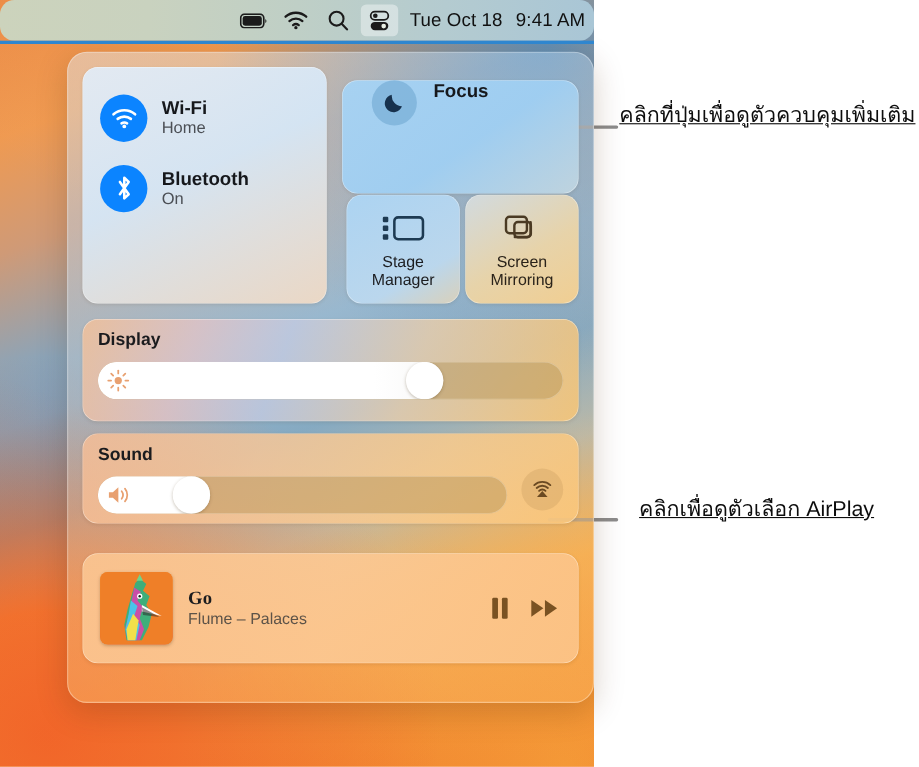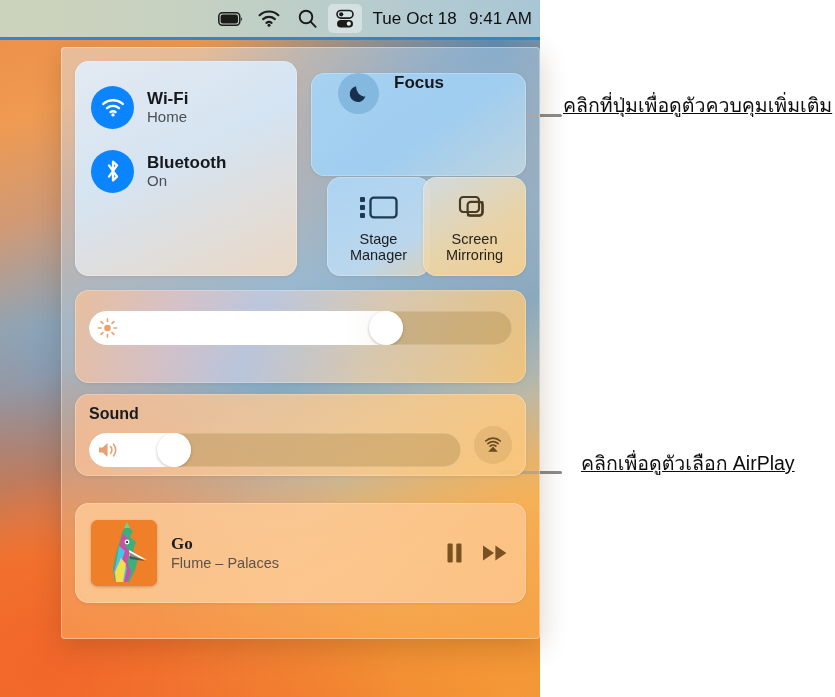--- a/index.html
+++ b/index.html
@@ -26,41 +26,41 @@
     content: ""; position: absolute; inset: 0;
     background: linear-gradient(200deg, rgba(255,160,70,0.30) 0%, rgba(255,255,255,0) 40%,
                 rgba(255,255,255,0) 60%, rgba(240,110,40,0.35) 100%);
   }
 
   
   .menubar {
     position: absolute; left: 0; top: 0; width: 540px; height: 37px;
     background: linear-gradient(90deg, #ccd3bc 0%, #c9d2bf 25%, #bfcfc6 50%, #b4cbd0 75%, #a9c6d6 100%);
     display: flex; align-items: center; justify-content: flex-end;
-    padding-right: 8px; z-index: 20;
+    padding-right: 8px; z-index: 20; border-radius: 13px;
   }
   .menubar::after {
     content: ""; position: absolute; left: 0; right: 0; bottom: -3px; height: 3px;
     background: #2f86cf;
   }
   .mb-item {
     height: 29px; min-width: 34px;
     display: flex; align-items: center; justify-content: center;
     border-radius: 5px; margin: 0 2px; color: #1b1b1b;
   }
   .mb-item.active { background: rgba(255,255,255,0.40); }
   .mb-clock {
     font-size: 17px; color: #101010; letter-spacing: 0.1px;
     margin-left: 8px; white-space: nowrap; display: flex; gap: 12px;
   }
 
   
   .cc {
     position: absolute; left: 61px; top: 47px; width: 479px; height: 592px;
-    border-radius: 4px;
+    border-radius: 18px;
     background: linear-gradient(160deg,
         rgba(225,235,245,0.46) 0%,
         rgba(190,220,245,0.40) 20%,
         rgba(235,200,170,0.40) 52%,
         rgba(250,190,110,0.46) 78%,
         rgba(250,175,90,0.50) 100%);
     box-shadow: 0 8px 28px rgba(80,40,10,0.22), inset 0 0 0 1px rgba(255,255,255,0.34);
     padding: 14px;
     z-index: 10;
   }
@@ -103,21 +103,21 @@
     display: flex; align-items: center; justify-content: center; flex: none;
   }
   .focus-label { margin-left: 15px; font-size: 17px; font-weight: bold; color: #16181c; }
 
   
   .tile-sq {
     top: 116px; width: 103px; height: 99px;
     display: flex; flex-direction: column; align-items: center; justify-content: center;
   }
   .tile-stage {
-    left: 252px;
+    left: 240px;
     background: linear-gradient(150deg, rgba(172,214,246,0.93) 0%, rgba(190,218,240,0.91) 70%,
                 rgba(225,212,185,0.90) 100%);
   }
   .tile-mirror {
     left: 348px;
     background: linear-gradient(150deg, rgba(214,222,226,0.92) 0%, rgba(238,214,167,0.92) 55%,
                 rgba(249,209,142,0.92) 100%);
   }
   .sq-icon { height: 36px; display: flex; align-items: center; justify-content: center; }
   .sq-label {
@@ -312,20 +312,21 @@
             <rect x="9.6" y="7.8" width="15" height="13.9" rx="3.2" fill="none" stroke="#4a3a23" stroke-width="2.2"></rect>
           </svg>
         </div>
         <div class="sq-label">
           <div>Screen</div>
           <div>Mirroring</div>
         </div>
       </div>
 
       <div class="tile tile-slider tile-display">
+        <div class="slider-label">Display</div>
         <div class="slider">
           <div class="slider-fill" id="display-fill" style="width: 314.08px;"></div>
           <div class="slider-icon">
             <svg width="21" height="21" viewBox="0 0 21 21">
               <circle cx="10.5" cy="10.5" r="3.3" fill="#e8a070"></circle>
               <g stroke="#e8a070" stroke-width="1.6" stroke-linecap="round">
                 <line x1="10.5" y1="1.4" x2="10.5" y2="4"></line>
                 <line x1="10.5" y1="17" x2="10.5" y2="19.6"></line>
                 <line x1="1.4" y1="10.5" x2="4" y2="10.5"></line>
                 <line x1="17" y1="10.5" x2="19.6" y2="10.5"></line>

